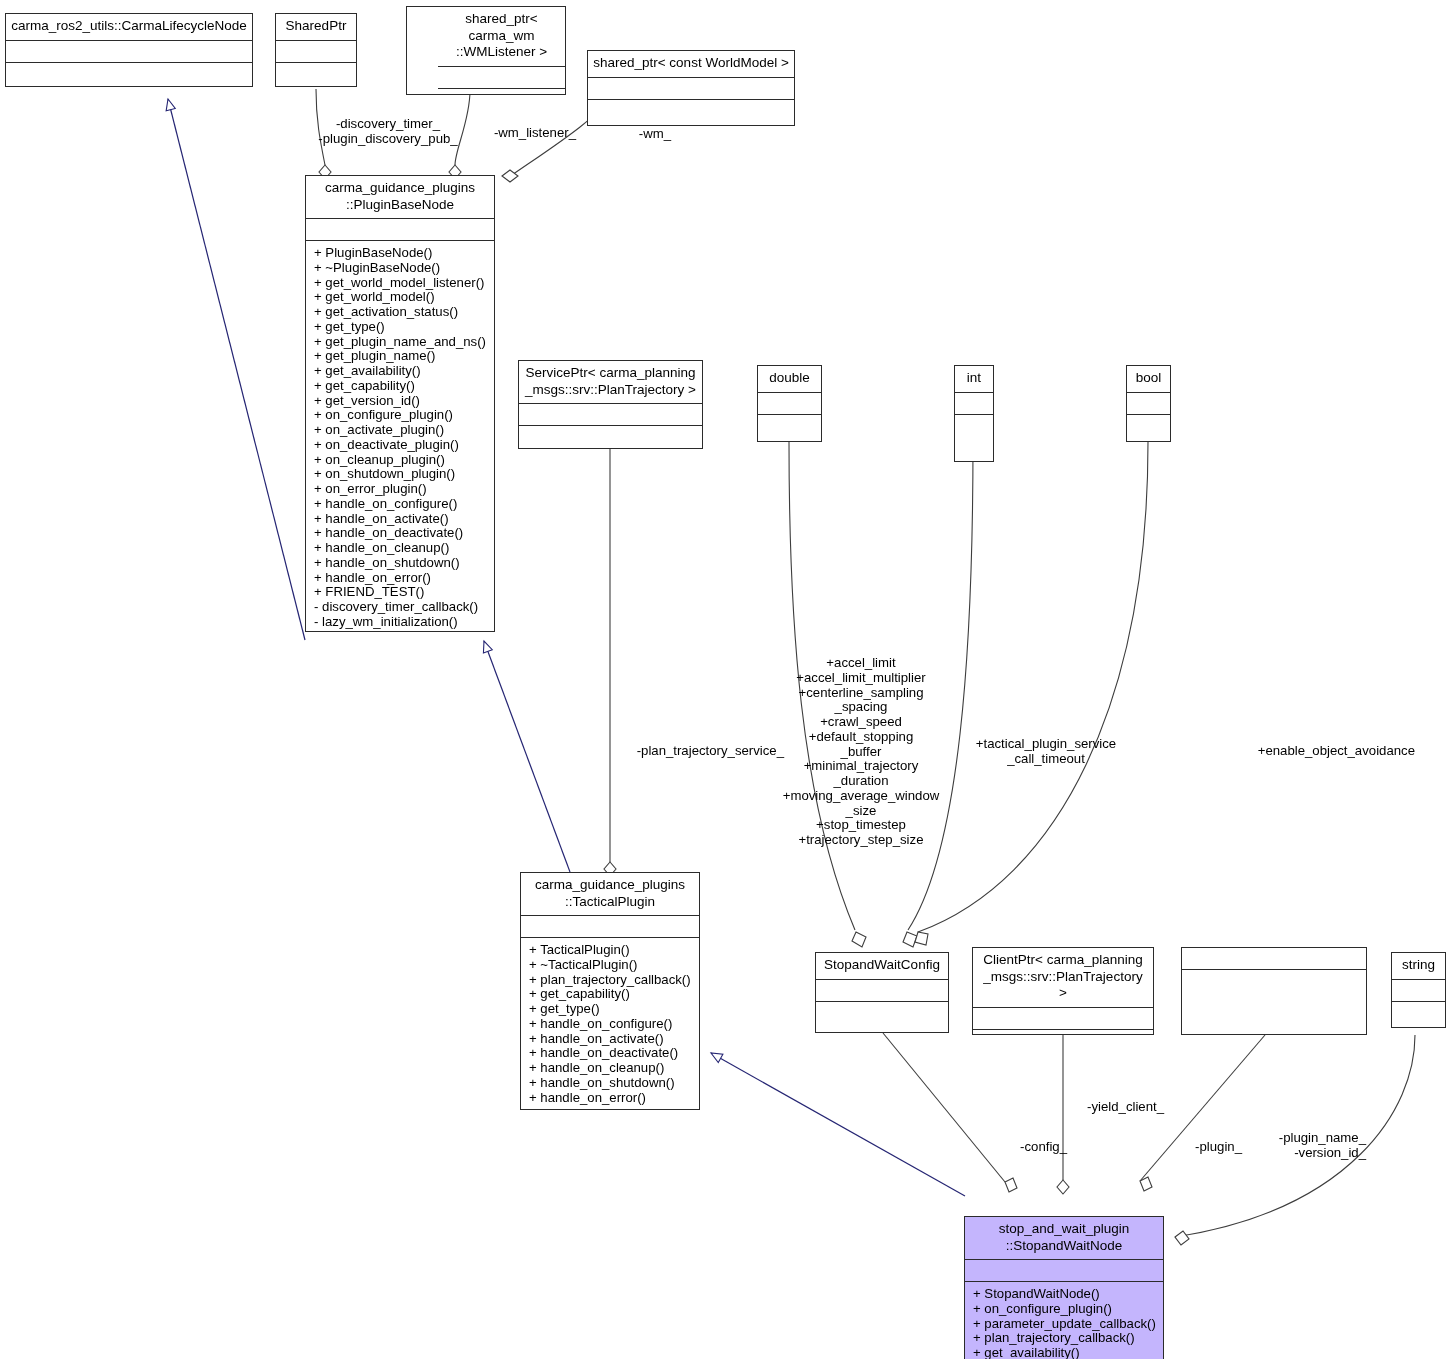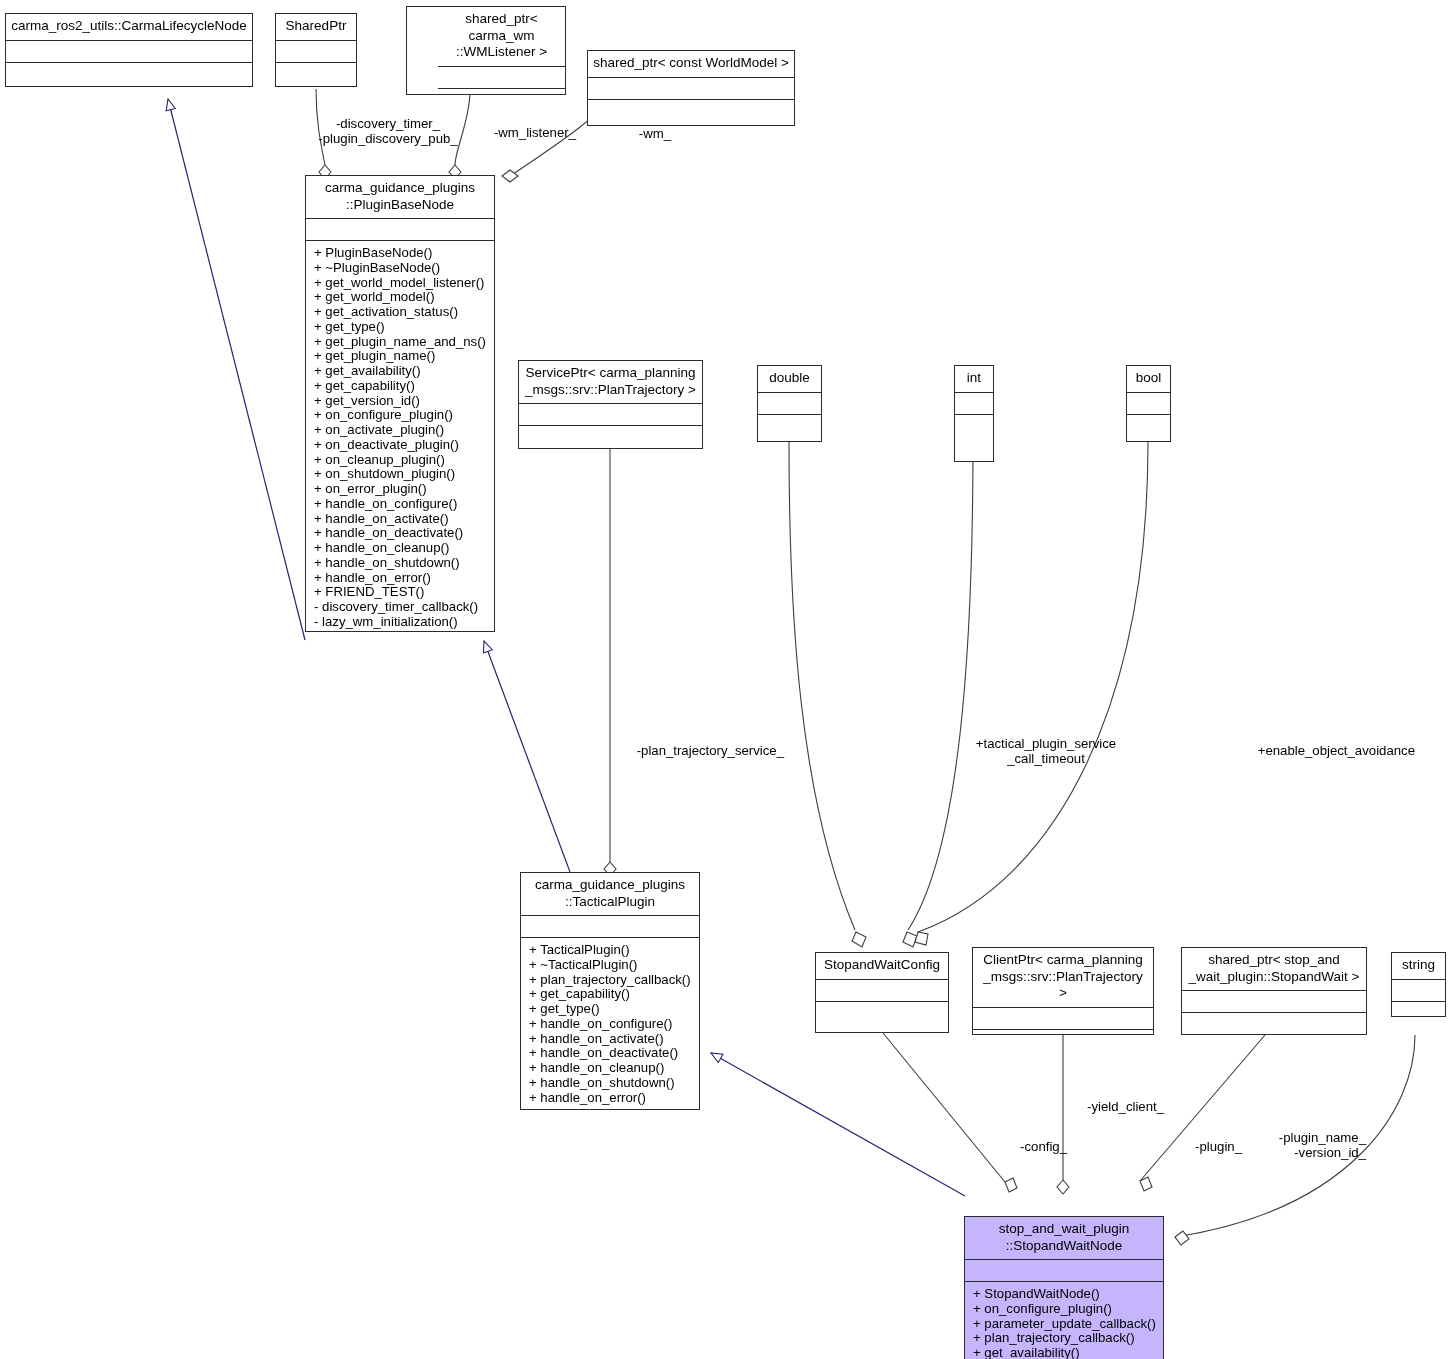--- a/index.html
+++ b/index.html
@@ -239,27 +239,25 @@
   </div>
 
   <div class="umlbox" style="left:972px;top:947px;width:182px;height:88px;">
     <div class="sec title">ClientPtr&lt; carma_planning
 _msgs::srv::PlanTrajectory &gt;</div>
     <div class="sec emptysec"></div>
     <div class="sec last emptysec"></div>
   </div>
 
   <div class="umlbox" style="left:1181px;top:947px;width:186px;height:88px;">
-    <div class="sec title">shared_ptr&lt; stop_and
-_wait_plugin::StopandWait &gt;</div>
-    <div class="sec emptysec"></div>
-    <div class="sec last emptysec"></div>
-  </div>
-
-  <div class="umlbox" style="left:1391px;top:952px;width:55px;height:65px;">
+    <div class="sec emptysec"></div>
+    <div class="sec last emptysec"></div>
+  </div>
+
+  <div class="umlbox" style="left:1391px;top:952px;width:55px;height:76px;">
     <div class="sec title">string</div>
     <div class="sec emptysec"></div>
     <div class="sec last emptysec"></div>
   </div>
 
   <div class="umlbox filled" style="left:964px;top:1188px;width:200px;height:165px;">
     <div class="sec title">stop_and_wait_plugin
 ::StopandWaitNode</div>
     <div class="sec emptysec"></div>
     <div class="sec last members">+ StopandWaitNode()
@@ -272,20 +270,33 @@
 
   <div class="edgelabel el-center" style="left:310px;top:117px;width:156px;">-discovery_timer_
 -plugin_discovery_pub_</div>
 
   <div class="edgelabel el-left" style="left:466px;top:126px;width:110px;">-wm_listener_</div>
 
   <div class="edgelabel el-left" style="left:601px;top:127px;width:70px;">-wm_</div>
 
   <div class="edgelabel el-left" style="left:614px;top:744px;width:170px;">-plan_trajectory_service_</div>
 
+  <div class="edgelabel el-center" style="left:777px;top:656px;width:168px;">+accel_limit
++accel_limit_multiplier
++centerline_sampling
+_spacing
++crawl_speed
++default_stopping
+_buffer
++minimal_trajectory
+_duration
++moving_average_window
+_size
++stop_timestep
++trajectory_step_size</div>
 
   <div class="edgelabel el-center" style="left:975px;top:737px;width:142px;">+tactical_plugin_service
 _call_timeout</div>
 
   <div class="edgelabel el-left" style="left:1190px;top:744px;width:200px;margin-left:25px;">+enable_object_avoidance</div>
 
   <div class="edgelabel el-left" style="left:997px;top:1140px;width:70px;">-config_</div>
 
   <div class="edgelabel el-left" style="left:1064px;top:1100px;width:90px;padding-left:10px;">-yield_client_</div>
 

